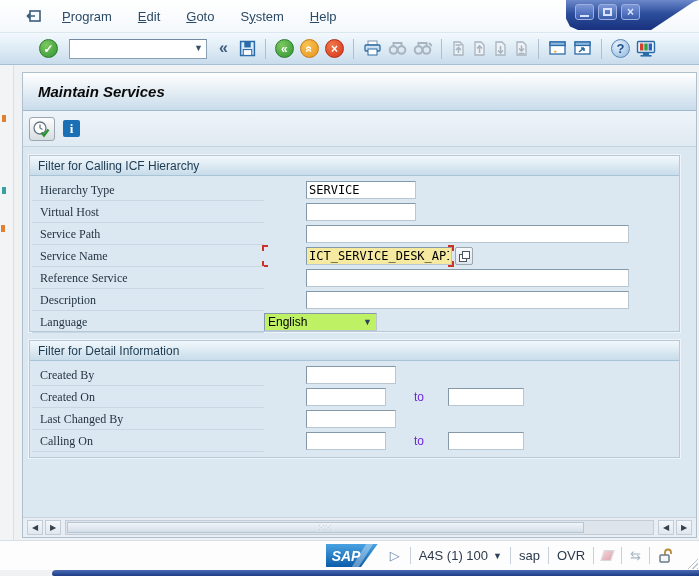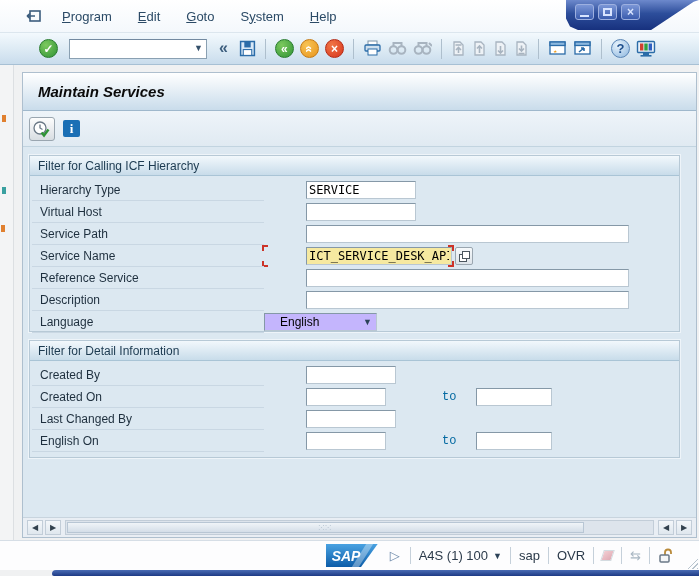--- a/index.html
+++ b/index.html
@@ -114,21 +114,21 @@
   .groupbox .ghead {
     height:20px; background:linear-gradient(180deg,#f2f8fc,#c8dcea);
     border-bottom:1px solid #a9c4d6; display:flex; align-items:center;
     padding-left:8px; font-size:12px; color:#1c3a50;
   }
   .gbody { padding-top:3px; }
   .gb1 { height:177px; }
   .gb2 { height:118px; }
   .row { height:22px; display:flex; align-items:center; padding-left:10px; position:relative; }
   .row::after { content:""; position:absolute; left:2px; bottom:0; width:232px; height:1px; background:#c9d7e3; }
-  .lbl { width:224px; font-size:12px; color:#1e2f3e; }
+  .lbl { width:224px; font-size:12px; color:#1e2f3e;font-family:Liberation Serif, serif; }
   .fld {
     height:18px; background:#fff; border:1px solid #b9c7d2;
     border-top-color:#8598a7; border-left-color:#8598a7;
     font-family:"DejaVu Sans Mono",monospace; font-size:12px; color:#000;
     padding:0 2px; outline:none;margin-left:42px;
   }
   .w-narrow { width:110px; } .w-wide { width:323px; } .w-name { width:146px; }
   .w-cb { width:90px; } .w-con { width:80px; } .w-to2 { width:76px; }
   .fld.hl { background:#f6e9a0; }
   .focuswrap { position:relative; display:inline-flex; }
@@ -137,27 +137,27 @@
   .fc.tr { right:-2px; top:-2px;   border-right-width:2px; border-top-width:2px; }
   .fc.bl { left:-2px; bottom:-2px; border-left-width:2px; border-bottom-width:2px; }
   .fc.br { right:-2px; bottom:-2px;border-right-width:2px; border-bottom-width:2px; }
   .copy-btn {
     width:18px; height:18px; margin-left:3px; border:1px solid #9aa6b0; border-radius:2px;
     background:linear-gradient(180deg,#f6f9fb,#dde4ea); position:relative; cursor:default;
   }
   .sq { position:absolute; width:8px; height:8px; background:#fff; border:1px solid #4a555e; }
   .sq.b { left:3px; top:6px; } .sq.f { left:6px; top:3px; }
   .select {
-    width:113px; height:18px; background:#c4b5fd; border:1px solid #8598a7;
+    width:113px; height:18px; background:#bef264; border:1px solid #8598a7;
     border-bottom-color:#b9c7d2; border-right-color:#b9c7d2;
     display:flex; align-items:center; font-size:12px; color:#000;
-    padding-left:15px; position:relative; cursor:default;
+    padding-left:3px; position:relative; cursor:default;
   }
   .select .dd { position:absolute; right:4px; font-size:9px; color:#2c4258; }
-  .to-lbl { font-size:12px; color:#0369a1; margin-left:56px; width:20px;font-family:Liberation Mono, monospace; }
+  .to-lbl { font-size:12px; color:#6d28d9; margin-left:28px; width:20px; }
   .fld2 { margin-left:14px; }
 
   
   .hscroll {
     height:20px; background:#e9eef4; border-top:1px solid #c8d4de;
     display:flex; align-items:center; padding:0 3px;
   }
   .sc-btn {
     width:16px; height:15px; display:flex; align-items:center; justify-content:center;
     font-size:8px; color:#33424e; background:linear-gradient(180deg,#f4f7fa,#dfe7ee);
@@ -419,21 +419,21 @@
             <span class="lbl">Created On</span>
             <input class="fld w-con" value="" style="">
             <span class="to-lbl">to</span>
             <input class="fld w-to2 fld2" value="" style="">
           </div>
           <div class="row">
             <span class="lbl">Last Changed By</span>
             <input class="fld w-cb" value="" style="">
           </div>
           <div class="row">
-            <span class="lbl">English On</span>
+            <span class="lbl">Calling On</span>
             <input class="fld w-con" value="" style="">
             <span class="to-lbl">to</span>
             <input class="fld w-to2 fld2" value="" style="">
           </div>
         </div>
       </div>
 
     </div>
 
     <div class="hscroll">

